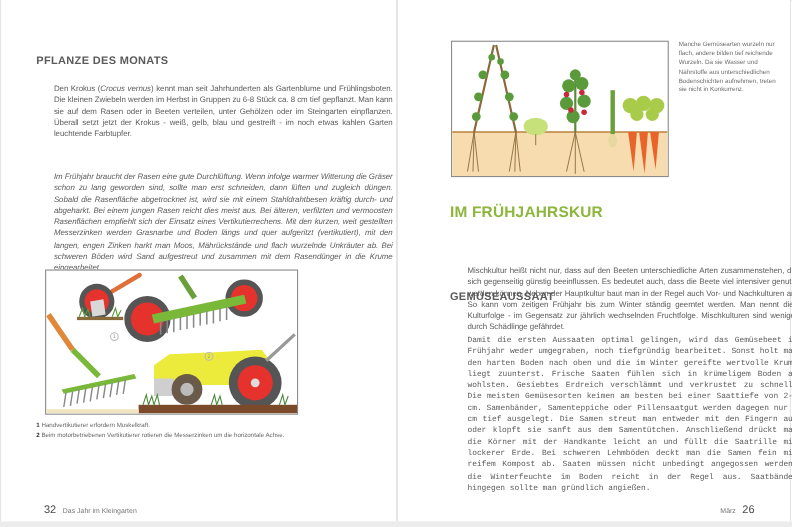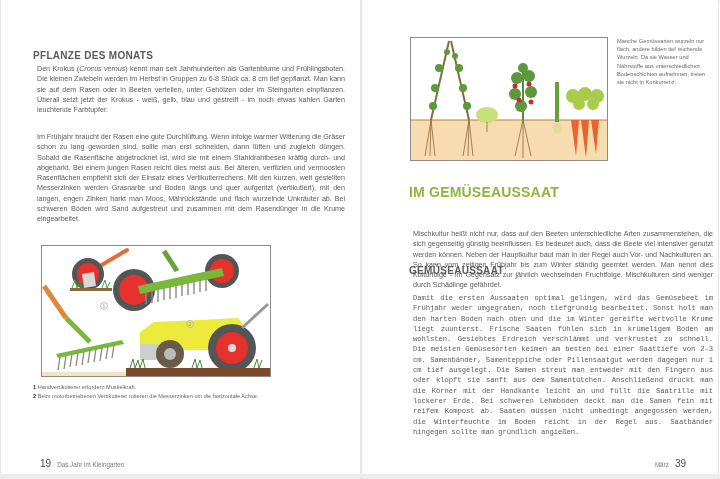--- a/index.html
+++ b/index.html
@@ -10,31 +10,31 @@
   .spread { position:absolute; left:0; top:0; width:720px; height:479px; background:#fff; }
   .page { position:absolute; top:0; height:474px; background:#fff; }
   .page-left { left:0; width:360px; border-left:1px solid #e4e4e4; }
   .page-right { left:362px; width:356px; border-right:1px solid #e4e4e4; }
   .gutter { position:absolute; left:360px; top:0; width:2px; height:474px; background:#e6e6e6; }
   .bottom-edge { position:absolute; left:0; top:474px; width:720px; height:5px; background:#ececec; }
   .top-edge { position:absolute; left:0; top:0; width:720px; height:1px; background:#eee; }
 
   .h-section { color:#8db63c; font-size:14px; font-weight:bold; letter-spacing:0.2px; margin:0; line-height:16px; }
   .h-sub { color:#5a5a5a; font-size:10px; font-weight:bold; letter-spacing:0.3px; margin:0; line-height:11px; text-transform:uppercase;text-align:right; }
-  .body-text { font-size:7.2px; line-height:10.3px; color:#5c5c5c; margin:4px; text-align:justify; letter-spacing:-0.05px; }
+  .body-text { font-size:7.2px; line-height:10.3px; color:#5c5c5c; margin:16px; text-align:justify; letter-spacing:-0.05px; }
   .body-text em { font-style:italic; }
 
   .abs { position:absolute; }
 
   
   #zier-title { left:33px; top:33px; }
   #pdm-sub { left:33px; top:50px; }
   #pdm-text { left:33px; top:60px; width:308px; }
   #rasen-sub { left:33px; top:118px; }
-  #rasen-text { left:33px; top:128px; width:308px; }
+  #rasen-text { left:33px; top:140px; width:308px;font-style:italic; }
 
   .illus-box { position:absolute; border:1px solid #8a8a8a; background:#fff; overflow:hidden; }
   #illus-left { left:41px; top:245px; width:228px; height:130px; }
   #captions { left:33px; top:383px; width:300px; }
   .caption { font-size:5.6px; line-height:8.5px; color:#666; margin:0; }
   .caption b { color:#333; }
 
   .folio { position:absolute; top:458px; font-size:10px; color:#4a4a4a; }
   .folio-label { font-size:6.3px; color:#777; margin:0 6px; }
   #folio-left { left:40px; }
@@ -125,21 +125,21 @@
     <div class="fig-label" style="left:58px;top:56px;">1</div>
     <div class="fig-label" style="left:144px;top:74px;">2</div>
   </div>
 
   <div id="captions" class="abs">
     <p class="caption"><b>1</b> <span>Handvertikutierer erfordern Muskelkraft.</span></p>
     <p class="caption"><b>2</b> <span>Beim motorbetriebenen Vertikutierer rotieren die Messerzinken um die horizontale Achse.</span></p>
   </div>
 
   <div id="folio-left" class="folio">
-    <span>19</span><span class="folio-label">Das Jahr im Kleingarten</span>
+    <span>32</span><span class="folio-label">Das Jahr im Kleingarten</span>
   </div>
 
   <div class="gutter"></div>
 
   <div class="page page-right"></div>
 
   <div id="illus-right" class="illus-box">
     <svg width="196" height="122" viewBox="0 0 196 122">
       <rect x="0" y="82" width="196" height="40" fill="#f6dcae"></rect>
       <line x1="0" y1="82" x2="196" y2="82" stroke="#b8823a" stroke-width="1.2"></line>
@@ -201,24 +201,24 @@
       <g fill="#e8642a">
         <path d="M160 82 L168 82 L165 118 Z"></path>
           <path d="M170 82 L178 82 L175 120 Z"></path>
           <path d="M180 82 L188 82 L185 116 Z"></path>
       </g>
     </svg>
   </div>
 
   <p id="side-note" class="abs" style="margin:0;">Manche Gemüsearten wurzeln nur flach, andere bilden tief reichende Wurzeln. Da sie Wasser und Nährstoffe aus unterschiedlichen Bodenschichten aufnehmen, treten sie nicht in Konkurrenz.</p>
 
-  <h2 id="gem-title" class="h-section abs">IM GEMÜSEAUSSAAT</h2>
+  <h2 id="gem-title" class="h-section abs">IM FRÜHJAHRSKUR</h2>
   <p id="misch-text" class="body-text abs">Mischkultur heißt nicht nur, dass auf den Beeten unterschiedliche Arten zusammenstehen, die sich gegenseitig günstig beeinflussen. Es bedeutet auch, dass die Beete viel intensiver genutzt werden können. Neben der Hauptkultur baut man in der Regel auch Vor- und Nachkulturen an. So kann vom zeitigen Frühjahr bis zum Winter ständig geerntet werden. Man nennt dies Kulturfolge - im Gegensatz zur jährlich wechselnden Fruchtfolge. Mischkulturen sind weniger durch Schädlinge gefährdet.</p>
 
   <h3 id="aussaat-sub" class="h-sub abs">GEMÜSEAUSSAAT</h3>
   <p id="aussaat-text" class="body-text abs">Damit die ersten Aussaaten optimal gelingen, wird das Gemüsebeet im Frühjahr weder umgegraben, noch tiefgründig bearbeitet. Sonst holt man den harten Boden nach oben und die im Winter gereifte wertvolle Krume liegt zuunterst. Frische Saaten fühlen sich in krümeligem Boden am wohlsten. Gesiebtes Erdreich verschlämmt und verkrustet zu schnell. Die meisten Gemüsesorten keimen am besten bei einer Saattiefe von 2-3 cm. Samenbänder, Samenteppiche oder Pillensaatgut werden dagegen nur 1 cm tief ausgelegt. Die Samen streut man entweder mit den Fingern aus oder klopft sie sanft aus dem Samentütchen. Anschließend drückt man die Körner mit der Handkante leicht an und füllt die Saatrille mit lockerer Erde. Bei schweren Lehmböden deckt man die Samen fein mit reifem Kompost ab. Saaten müssen nicht unbedingt angegossen werden, die Winterfeuchte im Boden reicht in der Regel aus. Saatbänder hingegen sollte man gründlich angießen.</p>
 
   <div id="folio-right" class="folio">
-    <span class="folio-label">März</span><span>39</span>
+    <span class="folio-label">März</span><span>26</span>
   </div>
 
   <div class="bottom-edge"></div>
 </div>
 
 </body></html>

